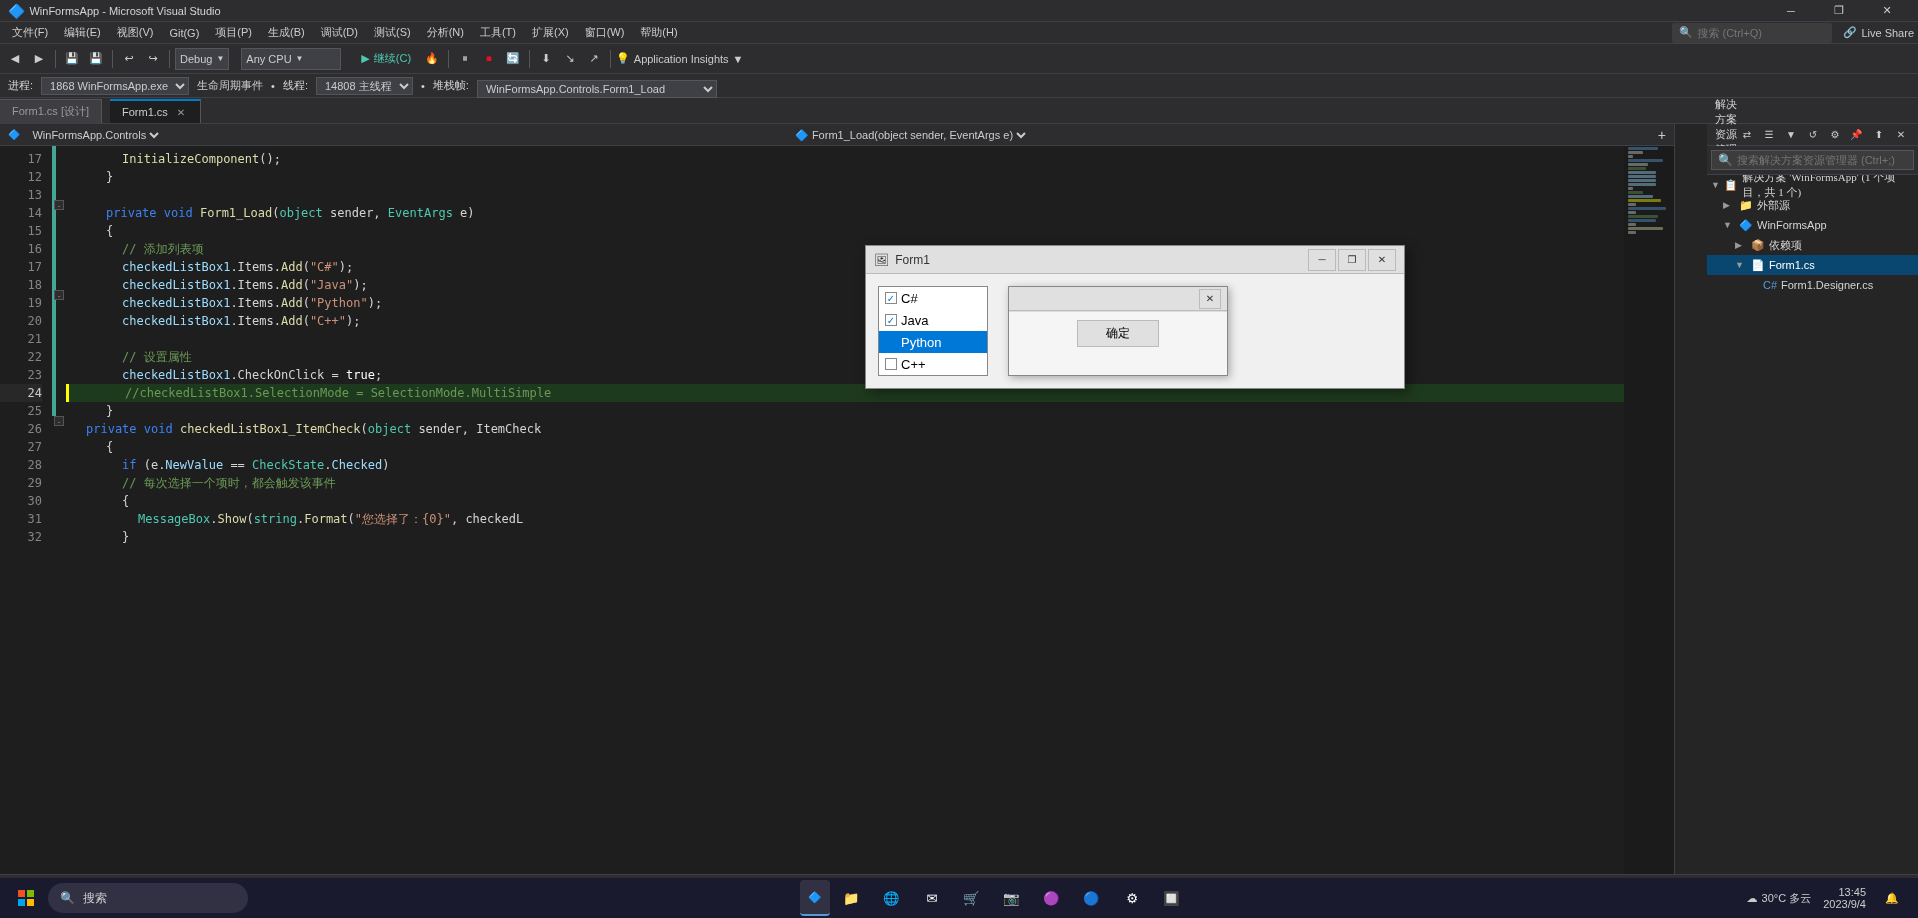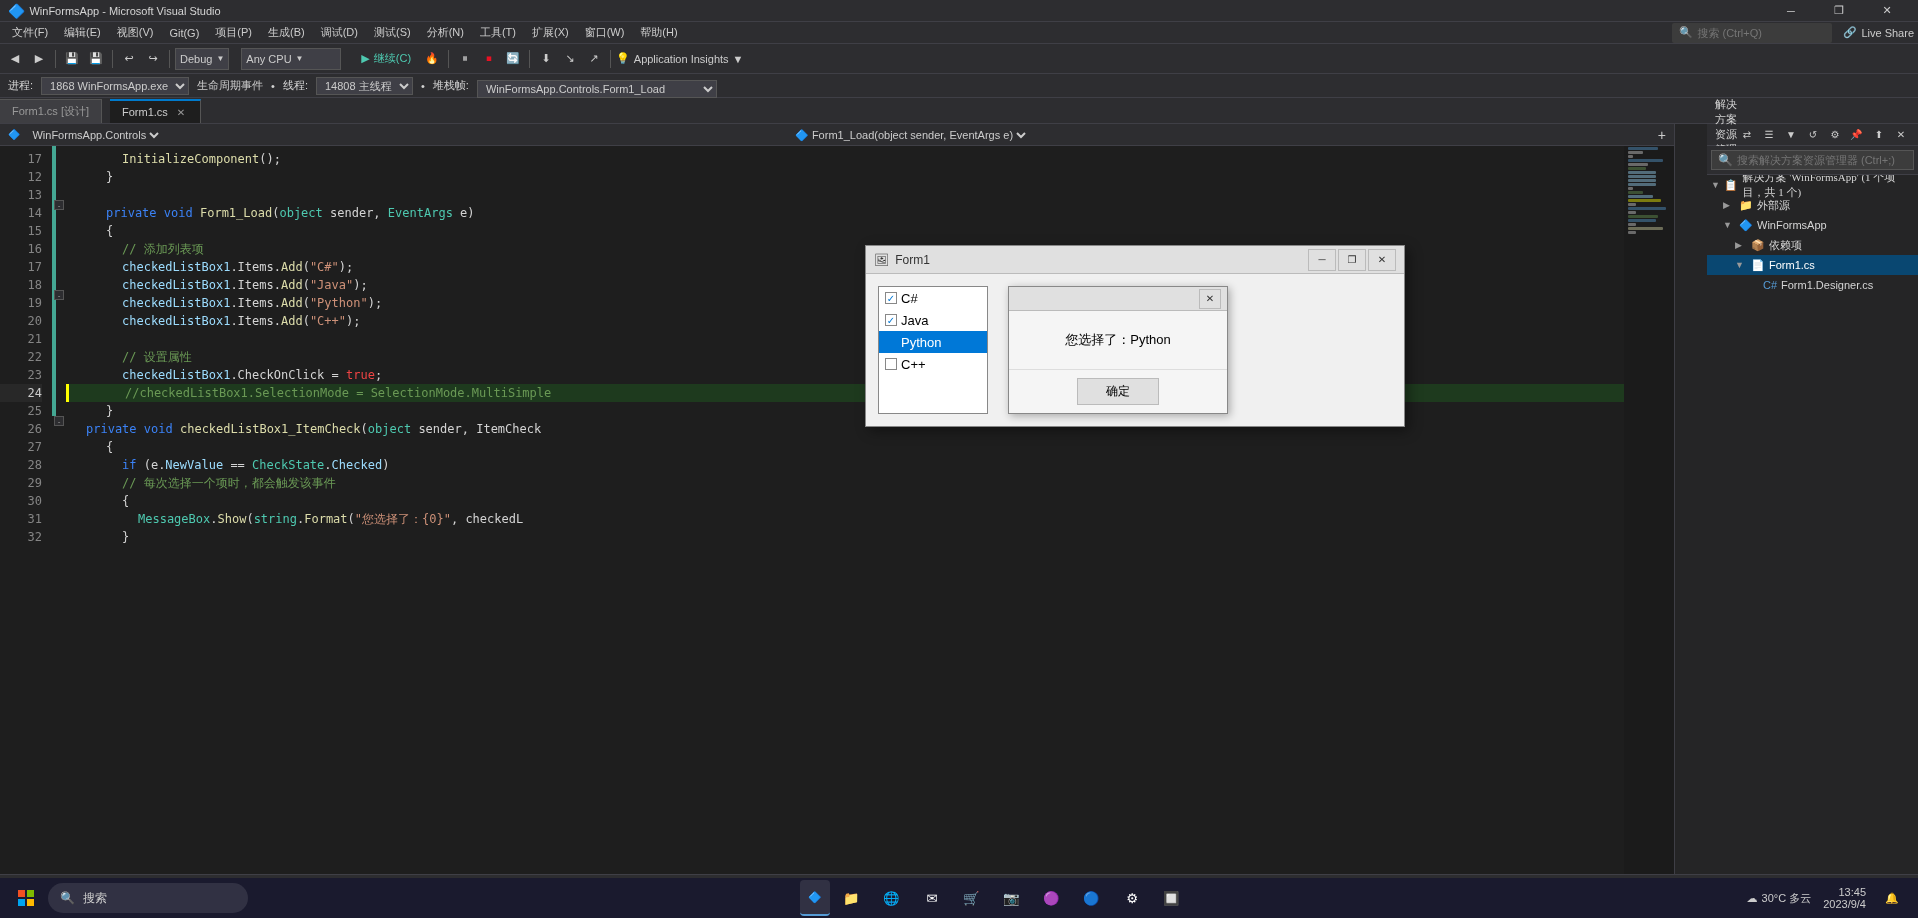--- a/index.html
+++ b/index.html
@@ -151,21 +151,21 @@
     }
 
     
     .kw { color: #3b82f6; }
     .type { color: #4ec9b0; }
     .str { color: #ce9178; }
     .comment { color: #6a9955; }
     .fn { color: #dcdcaa; }
     .var { color: #9cdcfe; }
     .plain { color: #d4d4d4; }
-    .blue { color: #ef4444; text-align: center; }
+    .blue { color: #ffffff; text-align: center; }
 
     
     .right-sidebar {
       width: 244px;
       background: #252526;
       border-left: 1px solid #3f3f46;
       display: flex;
       flex-direction: column;
       padding-left: 32px;
     }
@@ -733,23 +733,20 @@
       <div class="clb-item">
         <div class="clb-checkbox"></div>
         <span>C++</span>
       </div>
     </div>
 
     <div class="message-box">
       <div class="mb-titlebar">
         <button class="mb-close">✕</button>
       </div>
-      <div class="mb-content">
-        <span>您选择了：Python</span>
-      </div>
       <div class="mb-footer">
         <button class="mb-ok-btn">确定</button>
       </div>
     </div>
   </div>
 </div>
 
 <div class="debug-bar" style="position:relative;">
   <span style="font-size:11px;color:#cccccc;display:flex;align-items:center;gap:4px;">
     <span style="color:#4ec9b0;">●</span>

